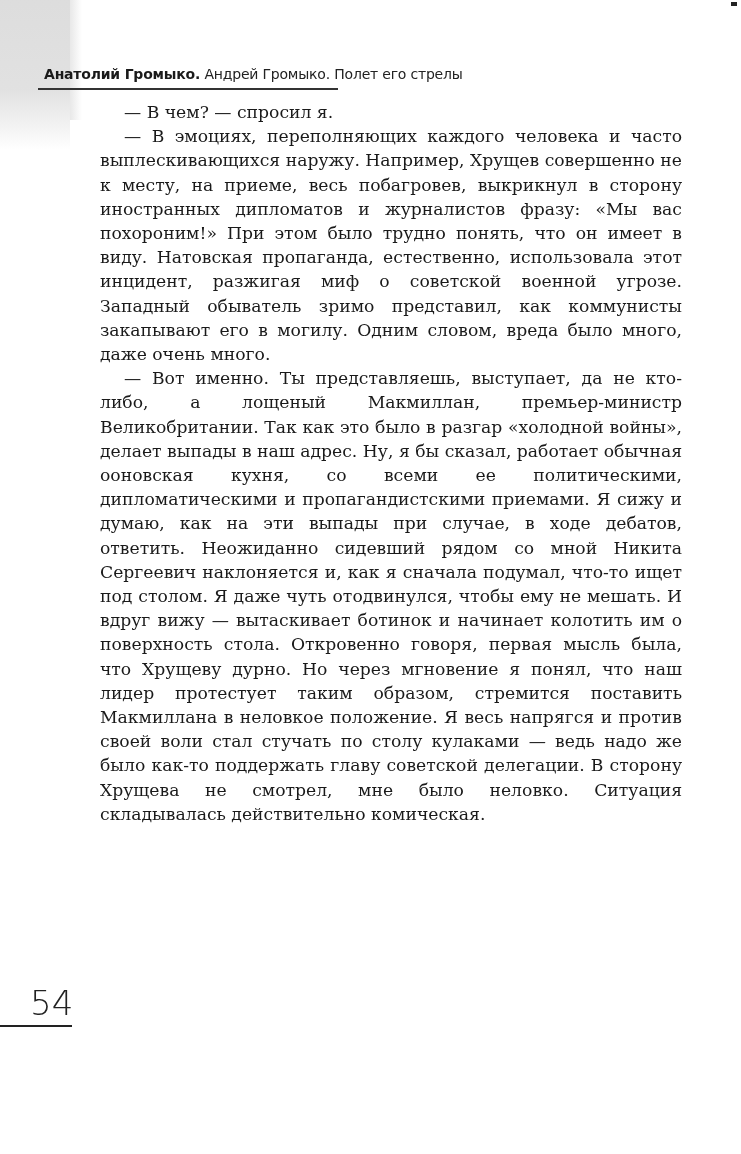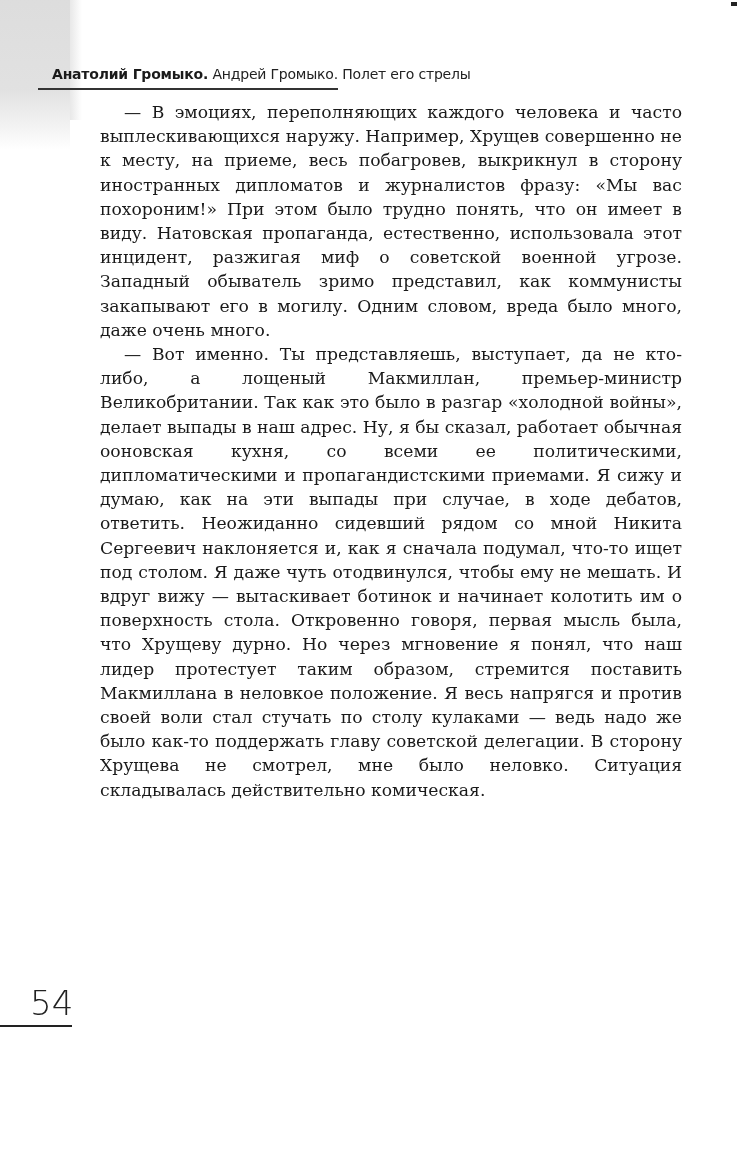--- a/index.html
+++ b/index.html
@@ -13,21 +13,21 @@
       opacity: 0.9;
     }
     .gray-band-fade {
       position: absolute; left: 70px; top: 0; width: 12px; height: 120px;
       background: linear-gradient(90deg, #e8e8e8, #ffffff);
     }
     .corner-mark {
       position: absolute; right: 4px; top: 2px; width: 6px; height: 4px; background: #222;
     }
     .running-head {
-      position: absolute; left: 52px; top: 66px; width: 300px;
+      position: absolute; left: 44px; top: 66px; width: 300px;
       font-family: "DejaVu Sans", sans-serif; font-size: 14px; white-space: nowrap;
       letter-spacing: -0.2px;
     }
     .running-head .author { font-weight: bold; }
     .running-head .title { font-weight: normal; color: #222; }
     .head-rule {
       position: absolute; left: 38px; top: 88px; width: 300px; height: 1.5px; background: #333;
     }
     .page-text {
       position: absolute; left: 100px; top: 100px; width: 582px;
@@ -51,18 +51,19 @@
 <div class="gray-band-fade"></div>
 <div class="corner-mark"></div>
 
 <div class="running-head">
   <span class="author">Анатолий Громыко.</span>
   <span class="title">Андрей Громыко. Полет его стрелы</span>
 </div>
 <div class="head-rule"></div>
 
 <div class="page-text">
+  <p class="indent">— В чем? — спросил я.</p>
   <p class="indent">— В эмоциях, переполняющих каждого человека и часто выплескивающихся наружу. Например, Хрущев совершенно не к месту, на приеме, весь побагровев, выкрикнул в сторону иностранных дипломатов и журналистов фразу: «Мы вас похороним!» При этом было трудно понять, что он имеет в виду. Натовская пропаганда, естественно, использовала этот инцидент, разжигая миф о советской военной угрозе. Западный обыватель зримо представил, как коммунисты закапывают его в могилу. Одним словом, вреда было много, даже очень много.</p>
   <p class="indent">— Вот именно. Ты представляешь, выступает, да не кто-либо, а лощеный Макмиллан, премьер-министр Великобритании. Так как это было в разгар «холодной войны», делает выпады в наш адрес. Ну, я бы сказал, работает обычная ооновская кухня, со всеми ее политическими, дипломатическими и пропагандистскими приемами. Я сижу и думаю, как на эти выпады при случае, в ходе дебатов, ответить. Неожиданно сидевший рядом со мной Никита Сергеевич наклоняется и, как я сначала подумал, что-то ищет под столом. Я даже чуть отодвинулся, чтобы ему не мешать. И вдруг вижу — вытаскивает ботинок и начинает колотить им о поверхность стола. Откровенно говоря, первая мысль была, что Хрущеву дурно. Но через мгновение я понял, что наш лидер протестует таким образом, стремится поставить Макмиллана в неловкое положение. Я весь напрягся и против своей воли стал стучать по столу кулаками — ведь надо же было как-то поддержать главу советской делегации. В сторону Хрущева не смотрел, мне было неловко. Ситуация складывалась действительно комическая.</p>
 </div>
 
 <div class="folio">54</div>
 <div class="folio-rule"></div>
 
 </body></html>

